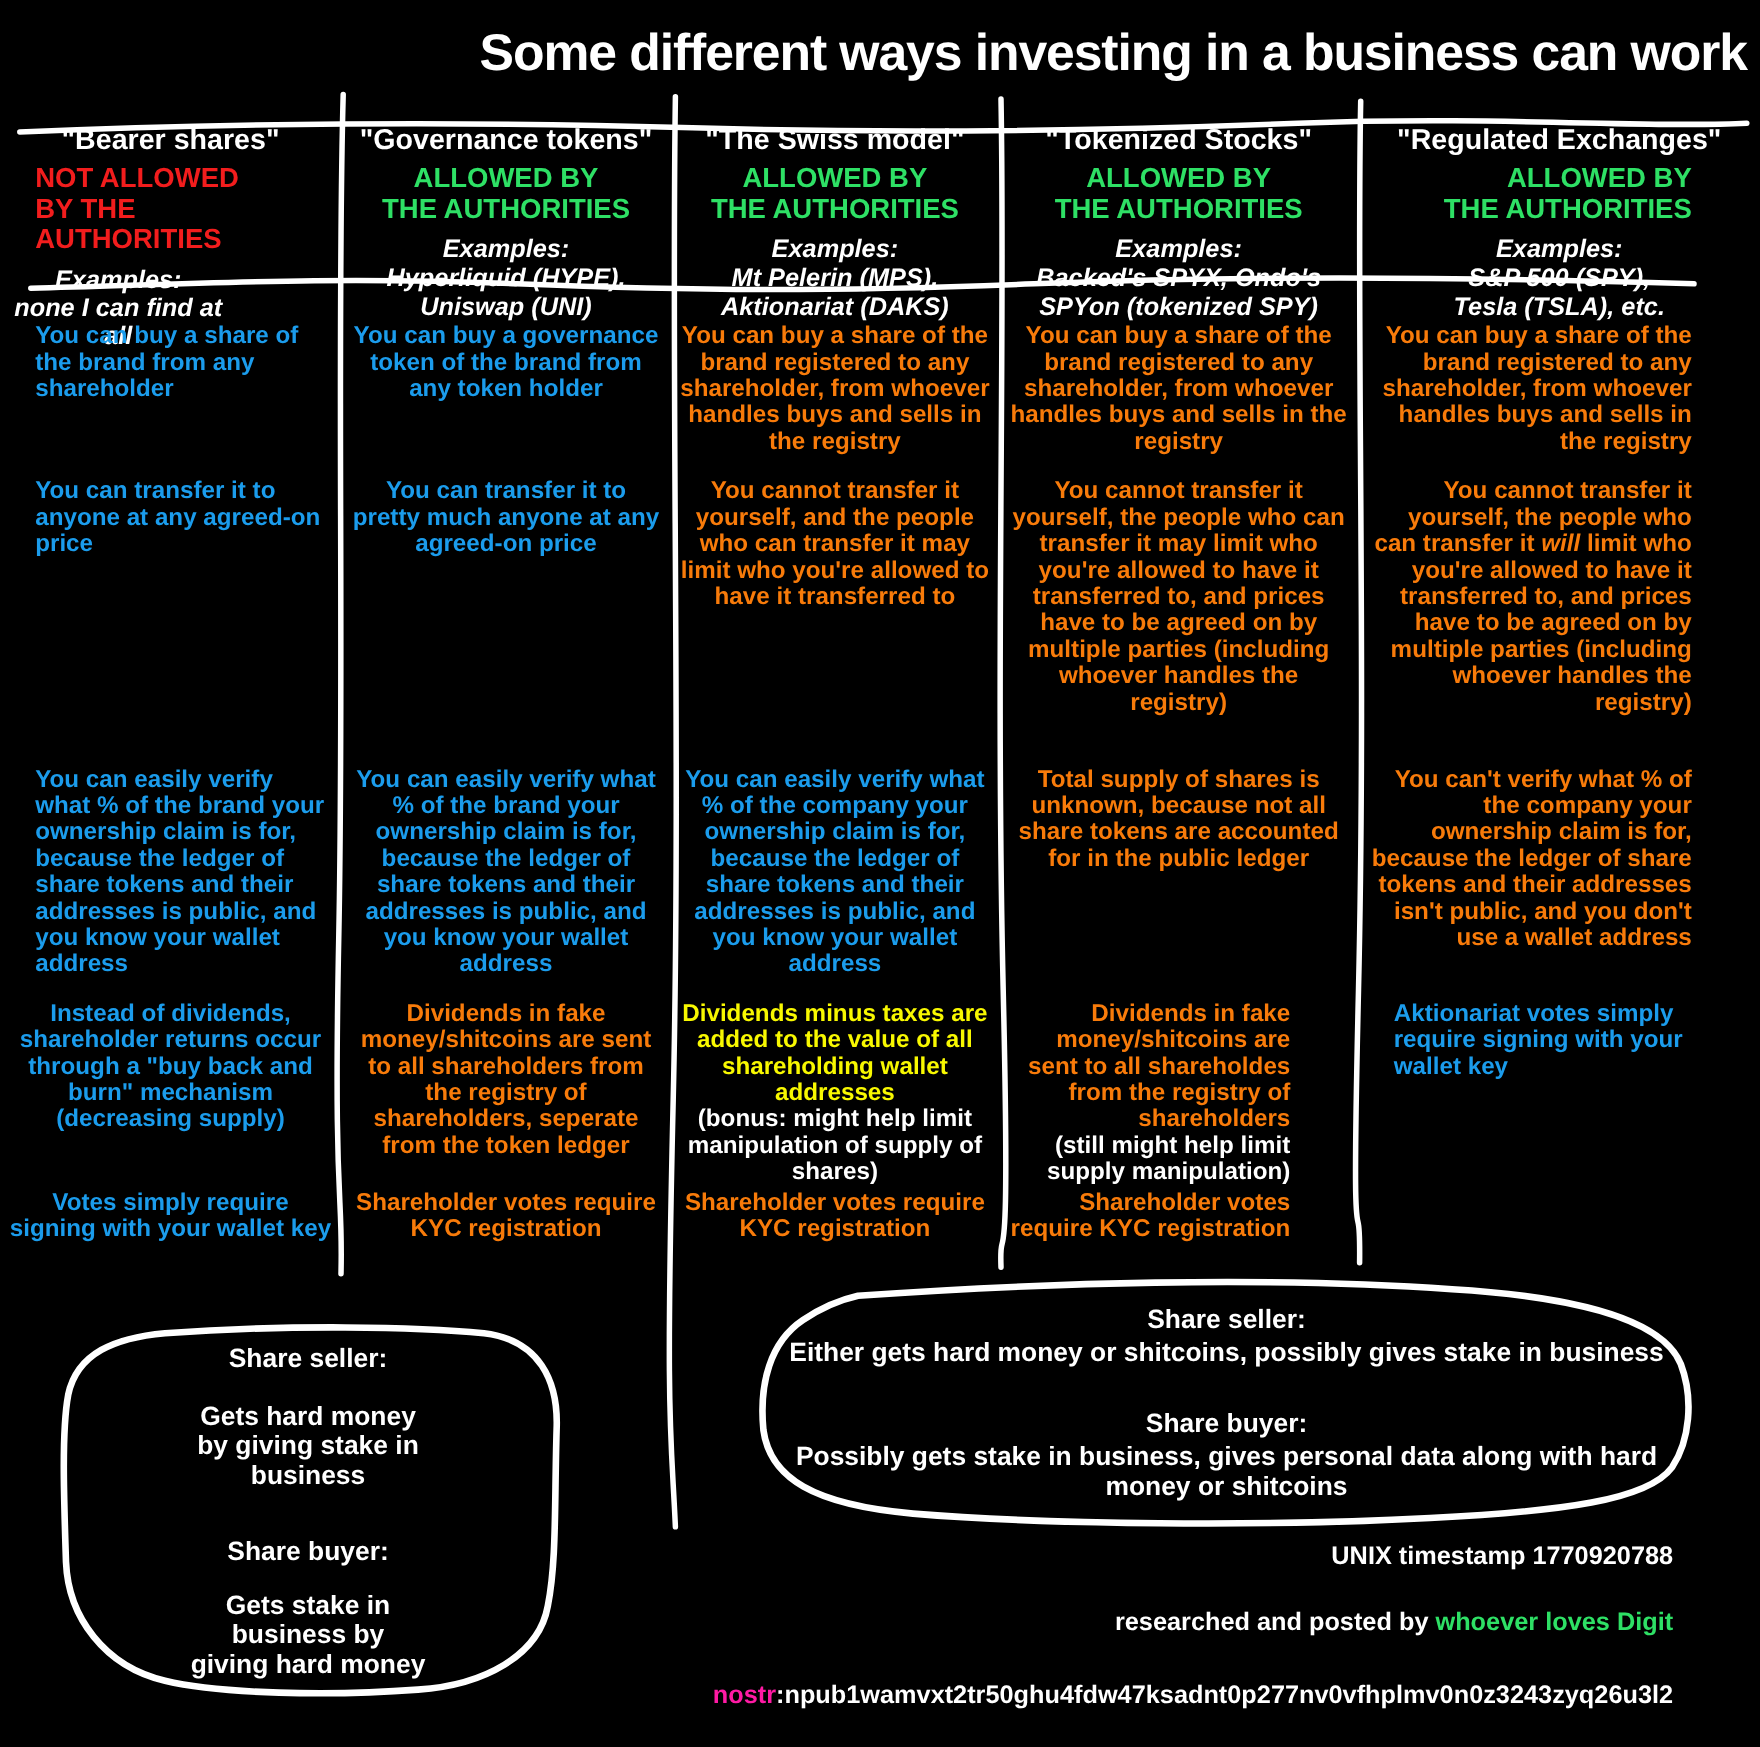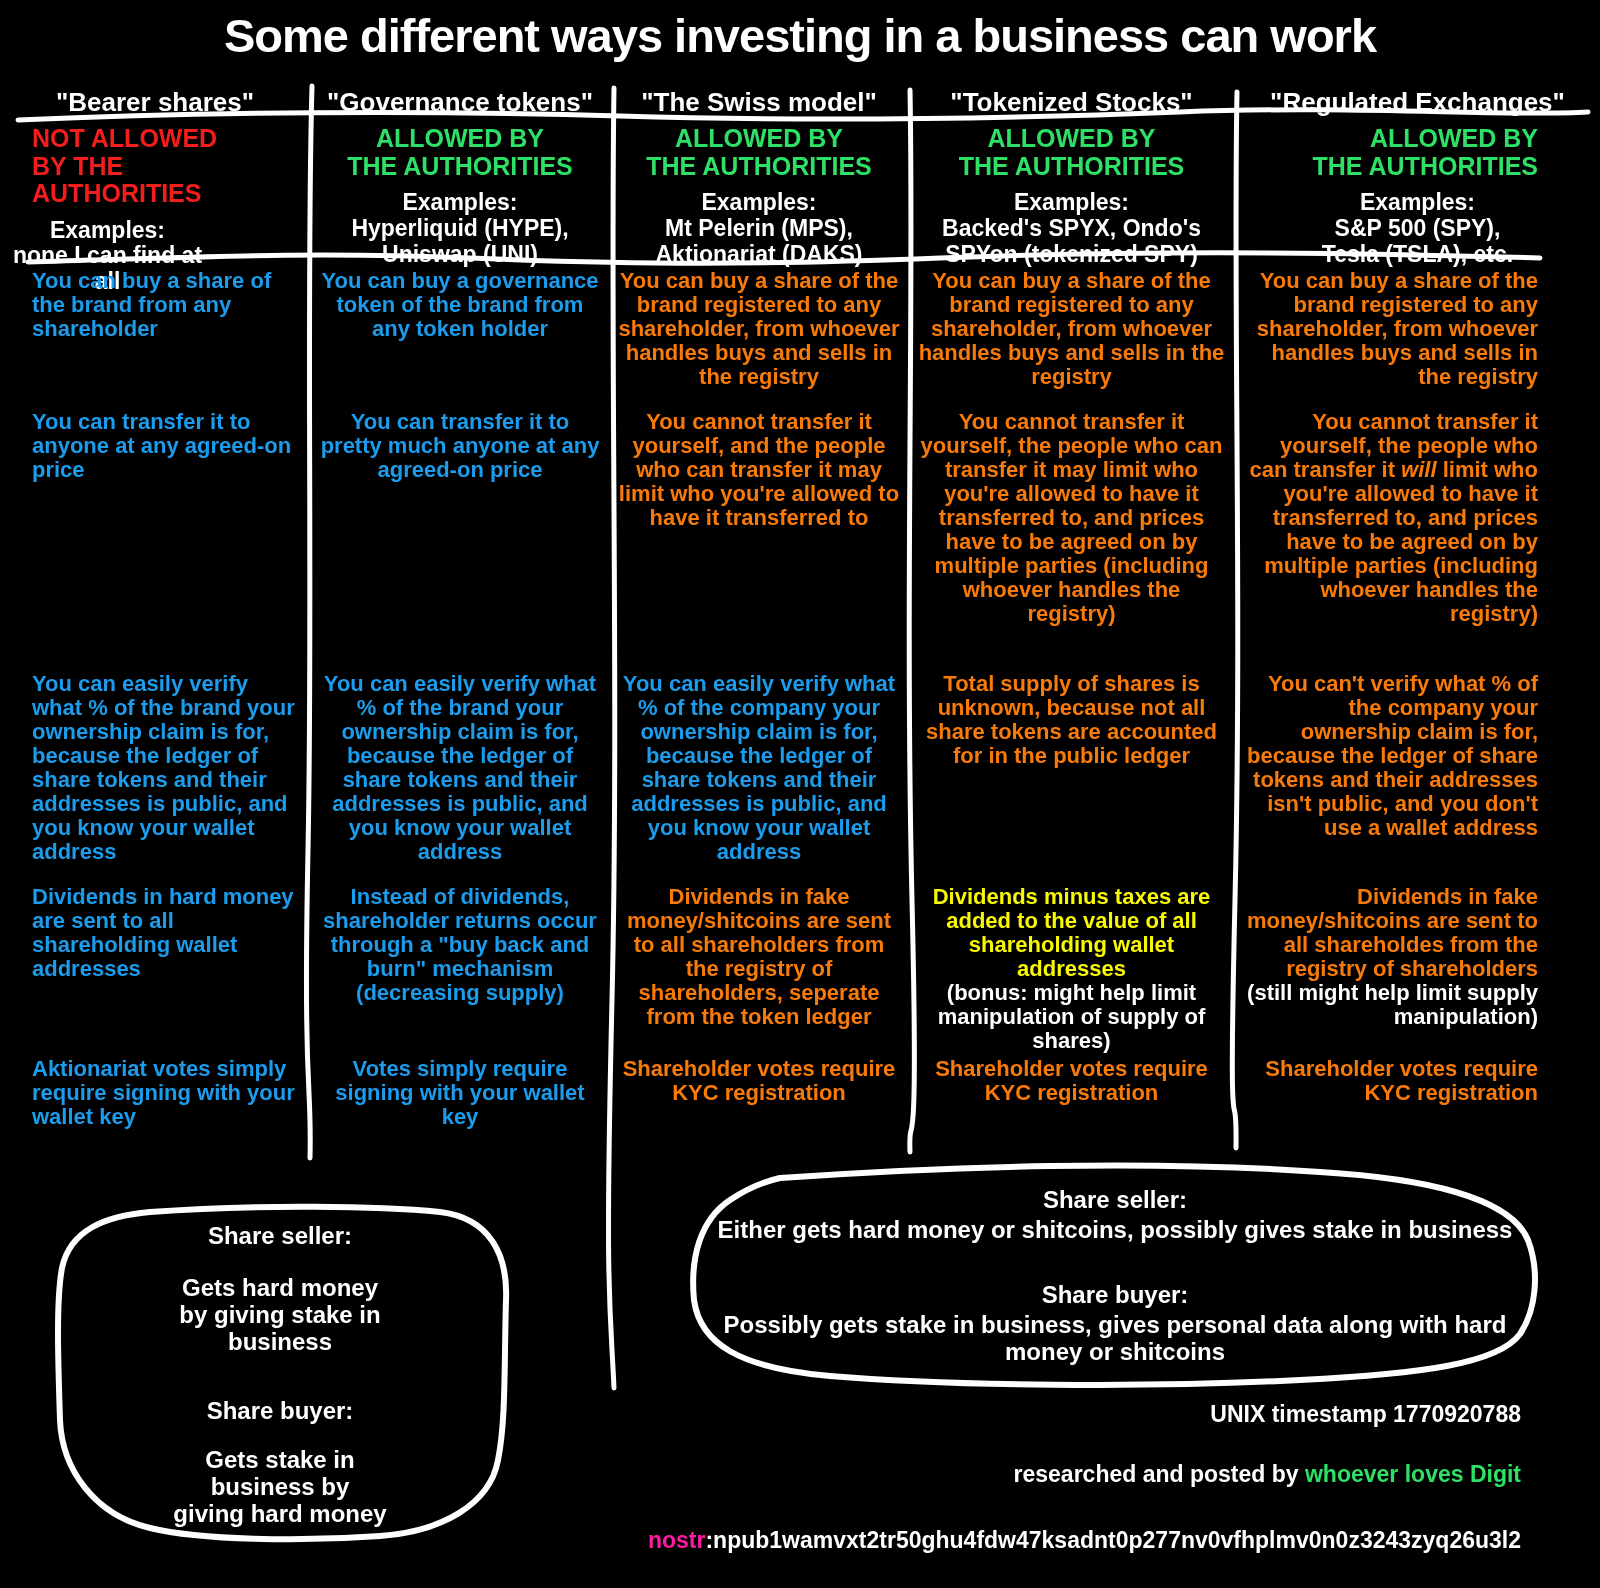--- a/index.html
+++ b/index.html
@@ -10,34 +10,34 @@
   .canvas{
     position:relative; width:1600px; height:1588px; overflow:hidden;
     background:var(--background);
     font-family:"Liberation Sans","DejaVu Sans",sans-serif;
     font-weight:bold; color:var(--white);
   }
   svg.lines{position:absolute;left:0;top:0;z-index:1;}
   .layer{position:relative;z-index:2;}
   .pre{white-space:pre-line;}
   .title{
-    margin:0; padding-top:10px; height:60px; text-align:center;
+    margin:12px; padding-top:10px; height:60px; text-align:right;
     font-size:47px; line-height:1.1; letter-spacing:-1px; color:var(--white);
   }
   .headers,.toprow,.content{
     display:grid; grid-template-columns:310px 300px 298px 327px 365px;
   }
   .headers{height:45px; align-items:end;}
   .hdr{font-size:26px; text-align:center; line-height:1.0;}
   .toprow{height:152px; padding-top:10px; box-sizing:border-box;}
   .status{font-size:25px; line-height:1.1; text-align:center;}
   .t-red{color:var(--red);} .t-green{color:var(--green);} .t-blue{color:var(--blue);}
   .t-orange{color:var(--orange);} .t-yellow{color:var(--yellow);} .t-white{color:var(--white);}
   .t-magenta{color:var(--magenta);}
-  .examples{font-size:23px; line-height:1.12; text-align:center; margin-top:10px; color:var(--white);}
+  .examples{font-size:23px; line-height:1.12; text-align:center; margin-top:10px; color:var(--white);font-style:italic;}
   .examples.ex-left{padding-right:95px;}
   .content{grid-template-rows:141px 262px 213px 172px 120px; align-items:start;}
   .cell{font-size:22px; line-height:1.09; padding-top:2px; box-sizing:border-box;}
   .L{text-align:left; padding-left:32px; padding-right:12px;}
   .C{text-align:center; padding-left:8px; padding-right:8px;}
   .R{text-align:right; padding-right:62px; padding-left:8px;}
   .note-block{display:block; margin-top:0px;}
   .blob{position:absolute; z-index:2; text-align:center; color:var(--white);}
   .blob-left{left:50px; top:1203px; width:460px; height:340px;}
   .blob-right{left:690px; top:1165px; width:850px;}
@@ -135,21 +135,20 @@
       <div class="cell t-orange R">
         <span>You cannot transfer it yourself, the people who can transfer it </span><em>will</em><span> limit who you're allowed to have it transferred to, and prices have to be agreed on by multiple parties (including whoever handles the registry)</span>
       </div>
 
       <div class="cell t-blue L">You can easily verify what % of the brand your ownership claim is for, because the ledger of share tokens and their addresses is public, and you know your wallet address</div>
       <div class="cell t-blue C">You can easily verify what % of the brand your ownership claim is for, because the ledger of share tokens and their addresses is public, and you know your wallet address</div>
       <div class="cell t-blue C">You can easily verify what % of the company your ownership claim is for, because the ledger of share tokens and their addresses is public, and you know your wallet address</div>
       <div class="cell t-orange C">Total supply of shares is unknown, because not all share tokens are accounted for in the public ledger</div>
       <div class="cell t-orange R">You can't verify what % of the company your ownership claim is for, because the ledger of share tokens and their addresses isn't public, and you don't use a wallet address</div>
 
-      <div class="cell t-blue L">Dividends in hard money are sent to all shareholding wallet addresses</div>
       <div class="cell t-blue C">Instead of dividends, shareholder returns occur through a "buy back and burn" mechanism (decreasing supply)</div>
       <div class="cell t-orange C">Dividends in fake money/shitcoins are sent to all shareholders from the registry of shareholders, seperate from the token ledger</div>
       <div class="cell t-yellow C">
         <span>Dividends minus taxes are added to the value of all shareholding wallet addresses</span>
         <span class="t-white note-block">(bonus: might help limit manipulation of supply of shares)</span>
       </div>
       <div class="cell t-orange R">
         <span>Dividends in fake money/shitcoins are sent to all shareholdes from the registry of shareholders</span>
         <span class="t-white note-block">(still might help limit supply manipulation)</span>
       </div>

